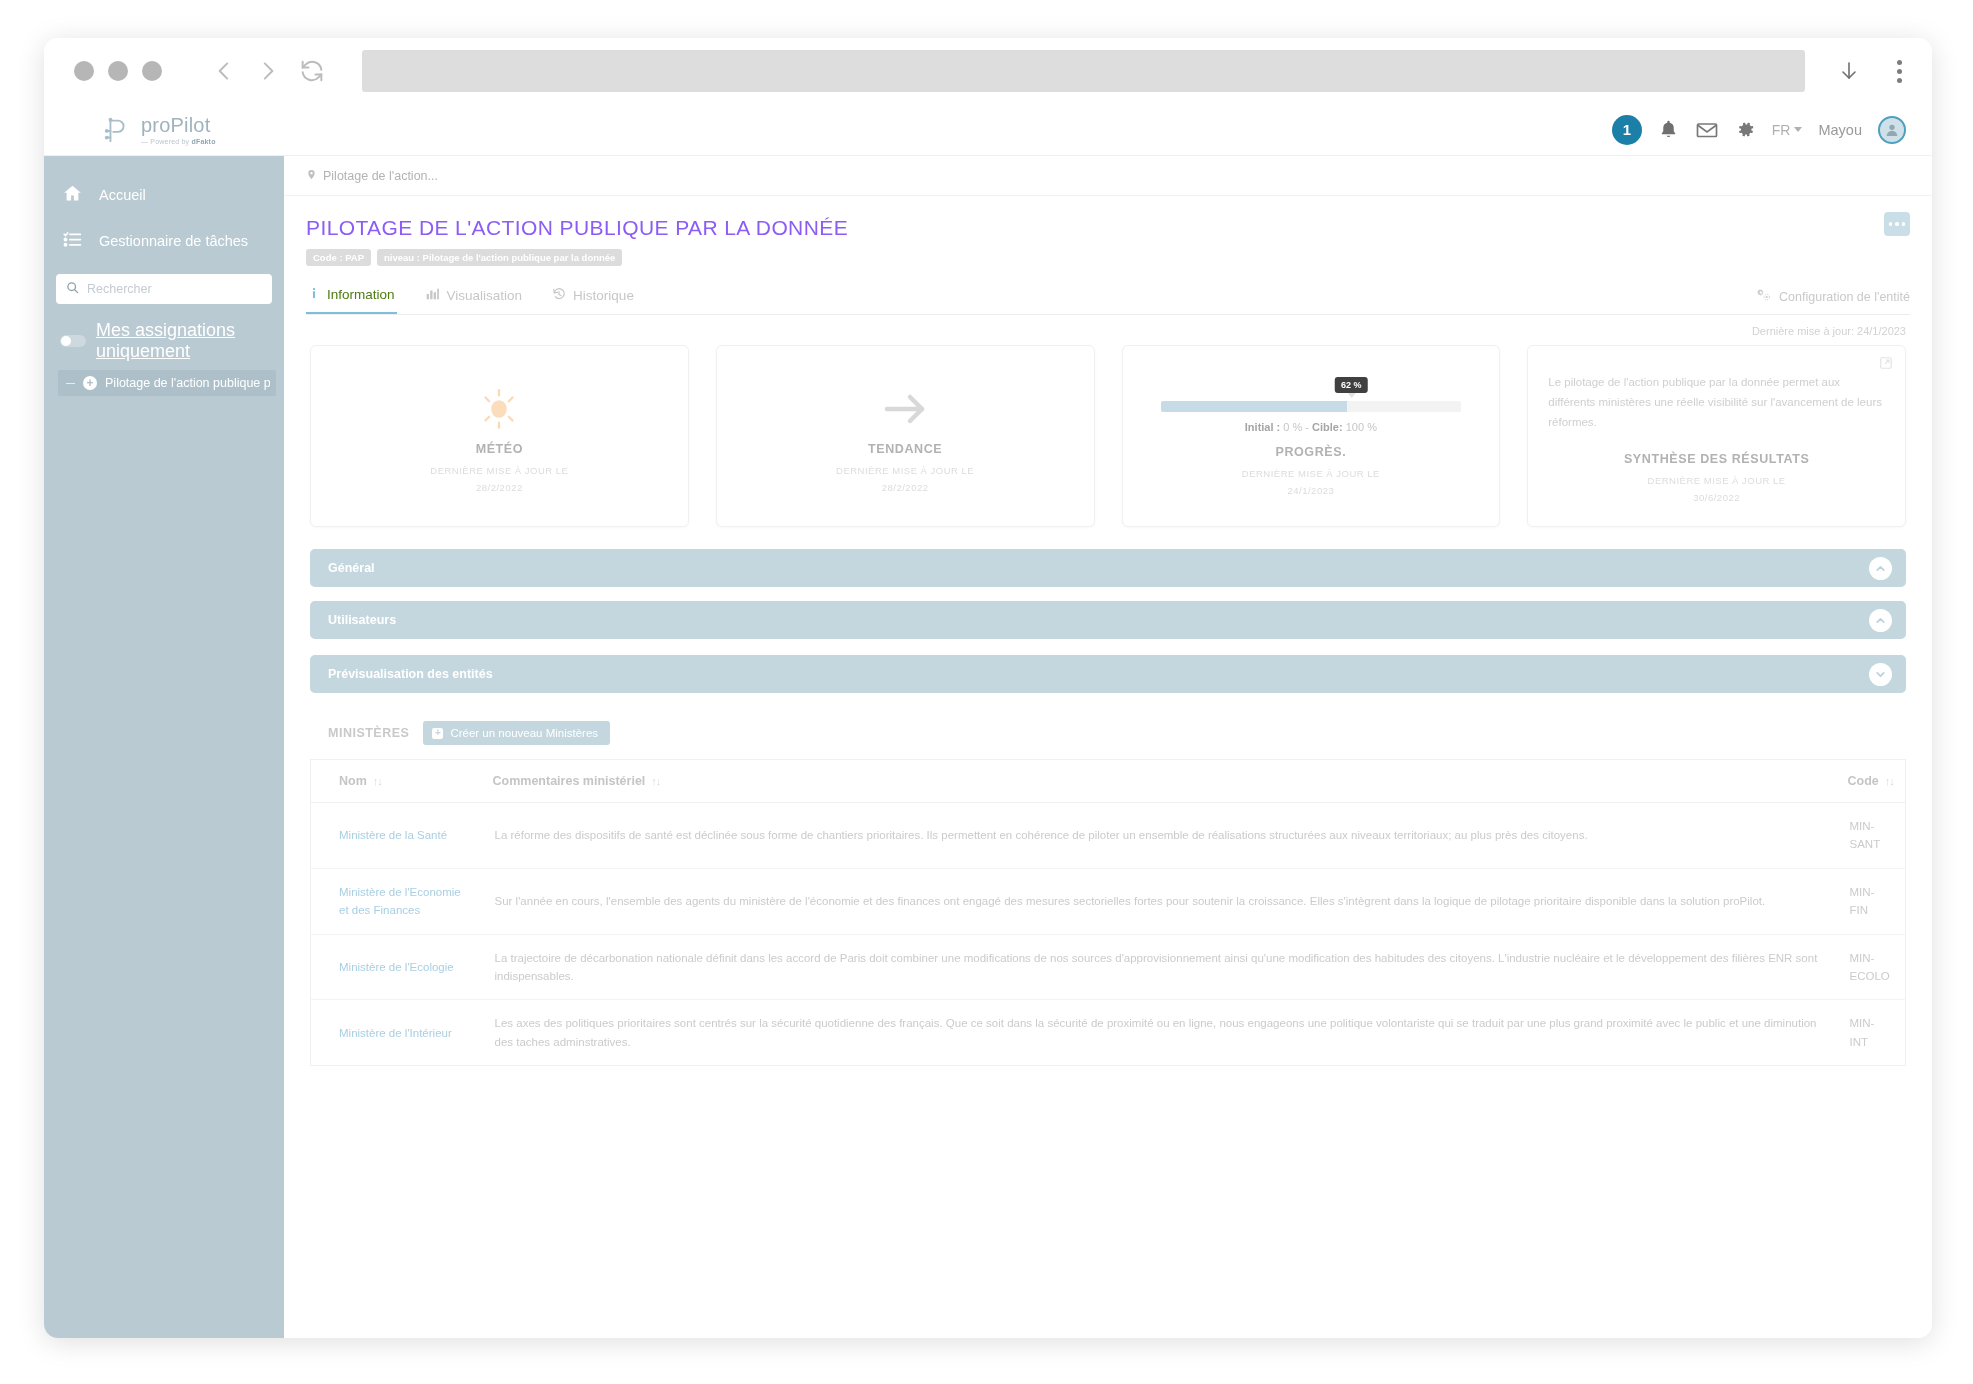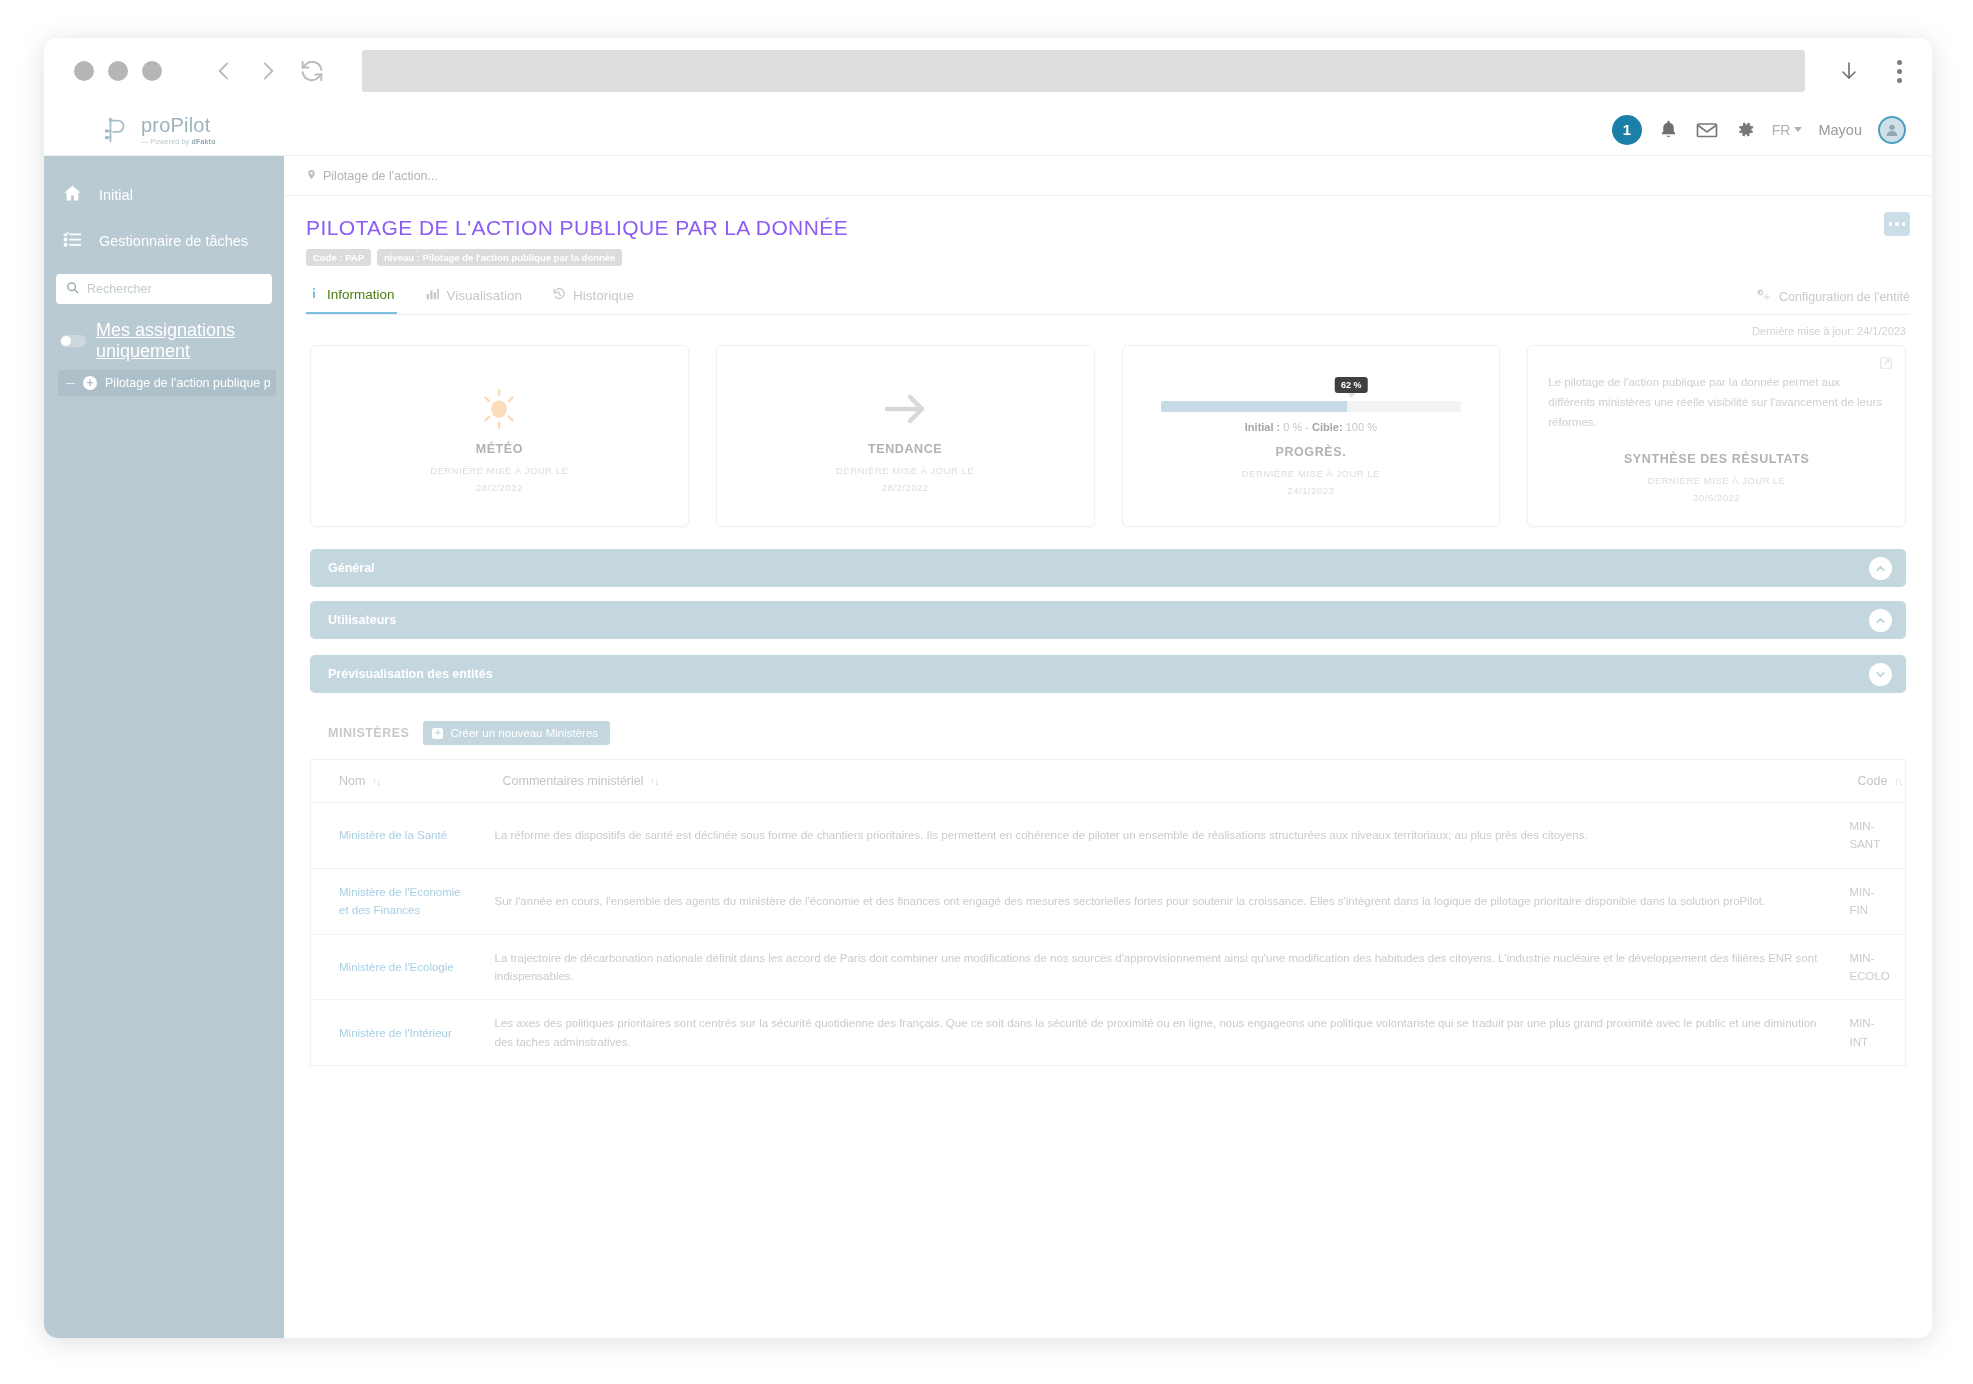--- a/index.html
+++ b/index.html
@@ -290,22 +290,22 @@
 
   table.mtable {
     width: 100%;
     border-collapse: collapse;
     border: 1px solid #f0f0f0;
     border-radius: 4px;
     table-layout: fixed;
   }
   table.mtable th {
     text-align: left;
-    font-size: 12.5px; font-weight: 400; color: #c5c5c5;
-    padding: 14px 22px;
+    font-size: 12.5px; font-weight: 700; color: #c5c5c5;
+    padding: 14px 12px;
     border-bottom: 1px solid #f0f0f0;
   }
   table.mtable td {
     font-size: 11.5px; color: #cbcbcb;
     padding: 14px 14px; line-height: 1.6;
     border-bottom: 1px solid #f3f3f3;
     vertical-align: middle;
   }
   table.mtable tr:last-child td { border-bottom: 0; }
   .col-nom { width: 170px; padding-left: 28px !important;}
@@ -411,21 +411,21 @@
 
     <div class="app-body">
 
       <div class="sidebar">
         <div class="side-item">
           <span>
             <svg width="21" height="21" viewBox="0 0 24 24" fill="#ffffff">
                 <path d="M12 3 2.5 11h2.8v9h5.1v-5.6h3.2V20h5.1v-9h2.8z"></path>
               </svg>
           </span>
-          <span>Initial</span>
+          <span>Accueil</span>
         </div>
         <div class="side-item">
           <span>
             <svg width="21" height="21" viewBox="0 0 24 24" fill="none" stroke="#ffffff" stroke-width="2" stroke-linecap="round">
               <line x1="9" y1="6" x2="21" y2="6"></line>
                 <line x1="9" y1="12" x2="21" y2="12"></line>
                 <line x1="9" y1="18" x2="21" y2="18"></line>
               <polyline points="2.5 6 4 7.5 6.5 4.5"></polyline>
                 <circle cx="4" cy="12" r="1.2" fill="#fff"></circle>
                 <circle cx="4" cy="18" r="1.2" fill="#fff"></circle>

